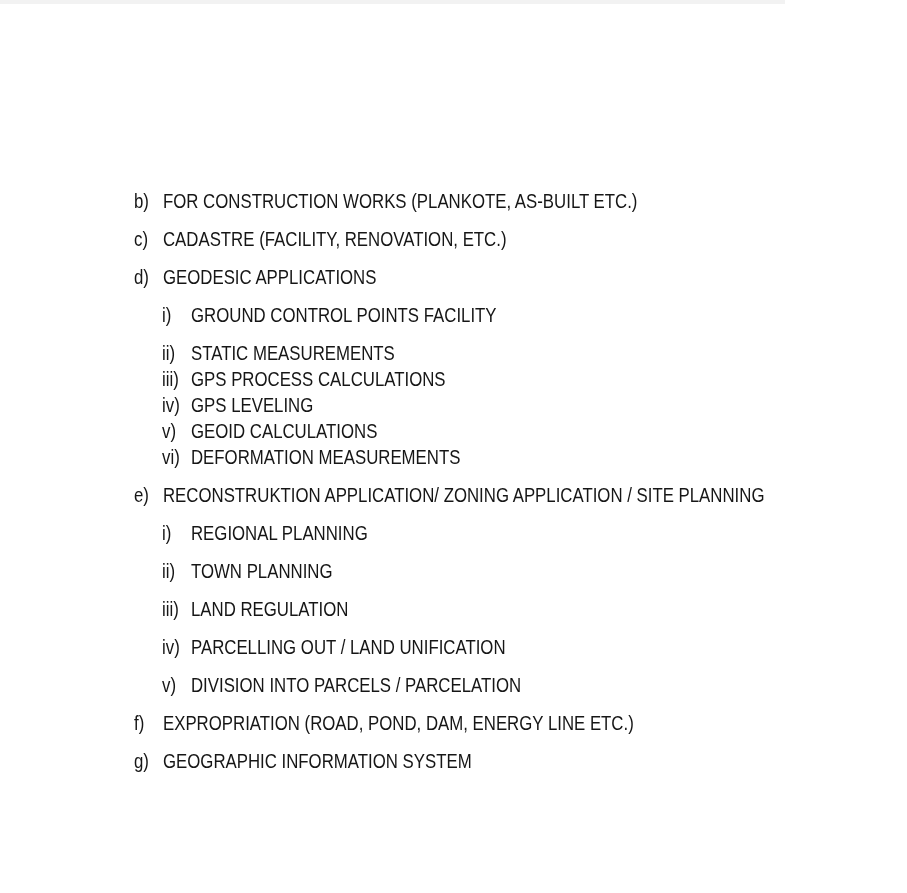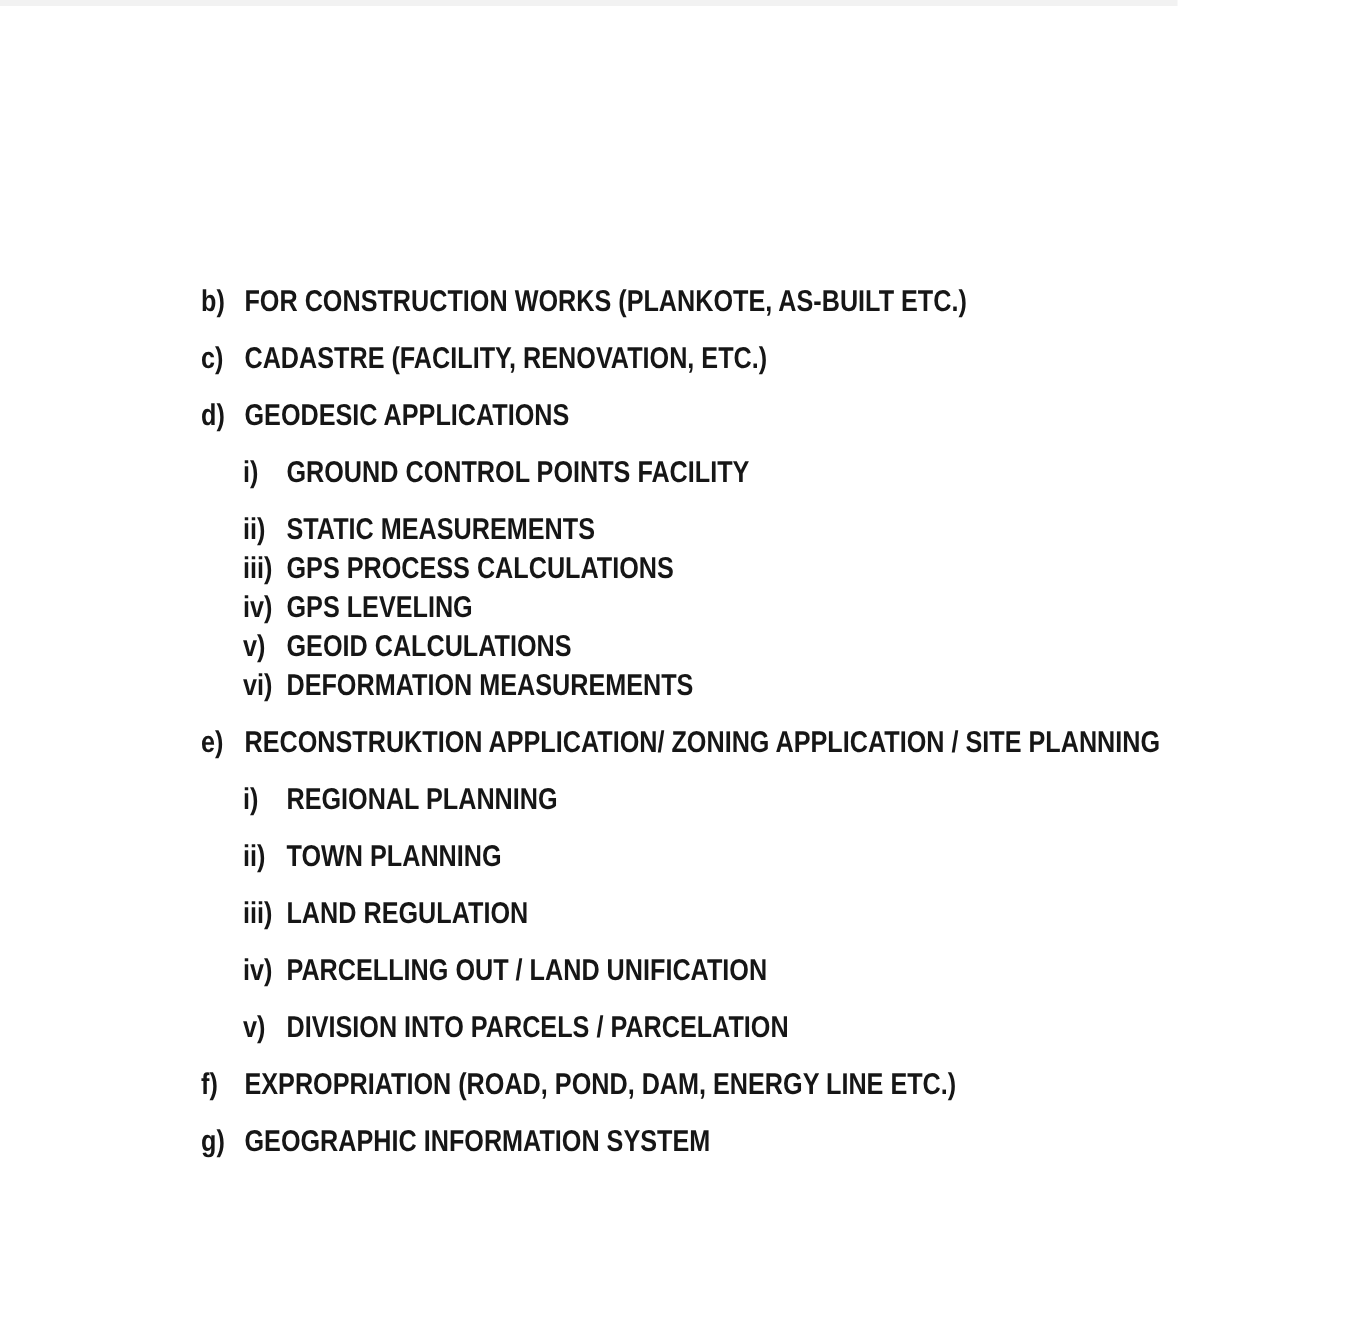--- a/index.html
+++ b/index.html
@@ -3,21 +3,21 @@
 <meta charset="utf-8">
 <style>
   html, body { margin: 0; padding: 0; }
   .page {
     position: relative;
     width: 785px;
     height: 893px;
     background: #ffffff;
     overflow: hidden;
     font-family: "Liberation Sans", sans-serif;
-    font-weight: 700;
+    font-weight: 400;
   }
   .top-strip {
     position: absolute;
     top: 0; left: 0;
     width: 907px; height: 4px;
   }
   .right-line {
     position: absolute;
     top: 4px; left: 900px;
     width: 1px; height: 889px;

